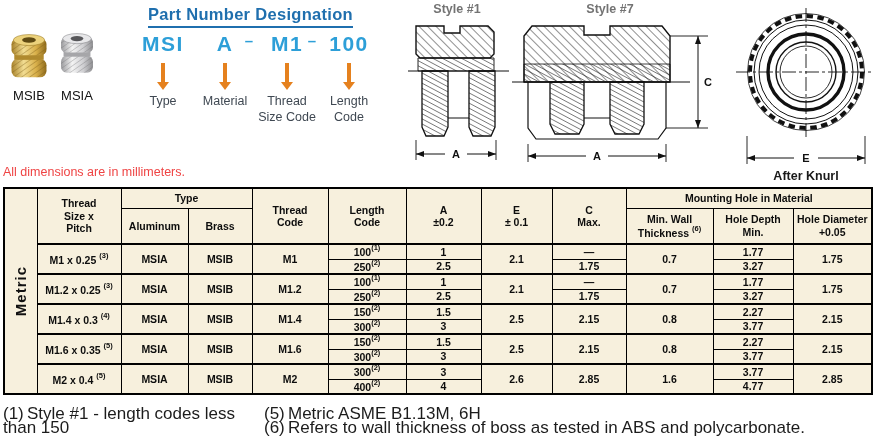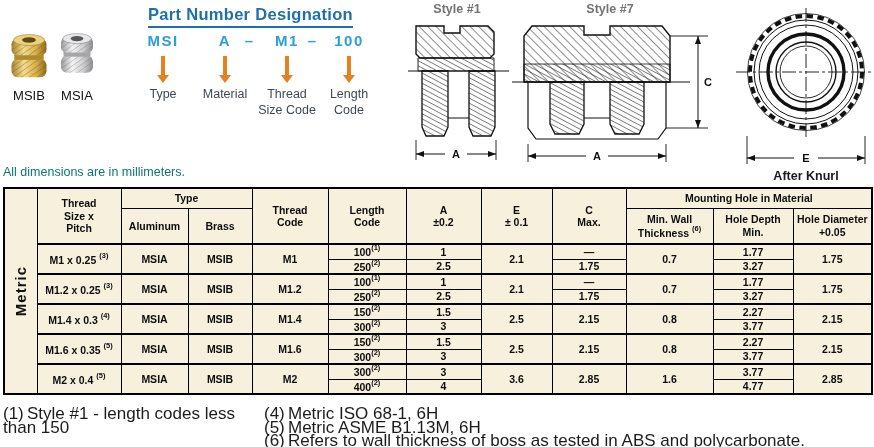--- a/index.html
+++ b/index.html
@@ -12,39 +12,39 @@
   
   .prod-label{font-size:13px;color:#111;text-align:center;position:absolute;top:88px;}
 
   
   .pnd-title{
     position:absolute;left:148px;top:5px;
     font-size:16.5px;font-weight:bold;color:#1f6fae;
     border-bottom:2.5px solid #1f6fae;padding-bottom:2px;letter-spacing:.3px;
   }
   .seg{position:absolute;top:32px;width:76px;text-align:center;}
-  .seg-code{font-size:15px;font-weight:bold;color:#2d9fd8;letter-spacing:1.5px;}
+  .seg-code{font-size:21px;font-weight:bold;color:#2d9fd8;letter-spacing:1.5px;}
   .dash{position:absolute;top:32px;width:14px;text-align:center;
         font-size:15px;font-weight:bold;color:#2d9fd8;}
   .arrow{width:14px;margin:7px auto 0;}
   .arrow .shaft{width:3.5px;height:19px;background:#e5811e;margin:0 auto;}
   .arrow .head{width:0;height:0;margin:0 auto;
     border-left:6px solid transparent;border-right:6px solid transparent;
     border-top:8px solid #e5811e;}
   .seg-label{margin-top:4px;font-size:12.5px;color:#3f4852;line-height:1.25;white-space:pre-line;}
 
   
   .drw-label{position:absolute;top:2px;text-align:center;
              font-size:12.5px;font-weight:bold;color:#737373;}
   .ak-label{position:absolute;left:726px;top:169px;width:160px;text-align:center;
             font-size:12.5px;font-weight:bold;color:#1a1a1a;}
   svg{display:block;}
 
   
-  .dims-note{position:absolute;left:3px;top:165px;font-size:12.5px;color:#0f766e;}
+  .dims-note{position:absolute;left:3px;top:165px;font-size:12.5px;color:#ef4444;}
 
   
   table.spec{
     position:absolute;left:3px;top:187px;width:868px;
     border-collapse:collapse;table-layout:fixed;
     border:2.5px solid #000;
   }
   table.spec th,table.spec td{
     border:1px solid #000;padding:0;margin:0;
     text-align:center;vertical-align:middle;
@@ -364,34 +364,33 @@
     <td>3.77</td>
   </tr>
 
   <tr class="dr gs">
     <td rowspan="2"><span>M2 x 0.4</span> <sup>(5)</sup></td>
     <td rowspan="2">MSIA</td>
     <td rowspan="2">MSIB</td>
     <td rowspan="2">M2</td>
     <td><span>300</span><sup>(2)</sup></td>
     <td>3</td>
-    <td rowspan="2">3.6</td>
+    <td rowspan="2">2.6</td>
     <td rowspan="2">2.85</td>
     <td rowspan="2">1.6</td>
     <td>3.77</td>
     <td rowspan="2">2.85</td>
   </tr>
   <tr class="dr">
     <td><span>400</span><sup>(2)</sup></td>
     <td>4</td>
     <td>4.77</td>
   </tr>
 </tbody>
   </table>
 
 <div class="fnotes" style="left:3px;width:256px">
   <div><span class="fn-num">(1)</span><span>Style #1 - length codes less than 150</span></div>
 </div>
 <div class="fnotes" style="left:264px;width:600px">
-  <div><span class="fn-num">(4)</span><span>Metric ISO 68-1, 6H</span></div>
   <div><span class="fn-num">(5)</span><span>Metric ASME B1.13M, 6H</span></div>
   <div><span class="fn-num">(6)</span><span>Refers to wall thickness of boss as tested in ABS and polycarbonate.</span></div>
 </div>
 
 </body></html>

